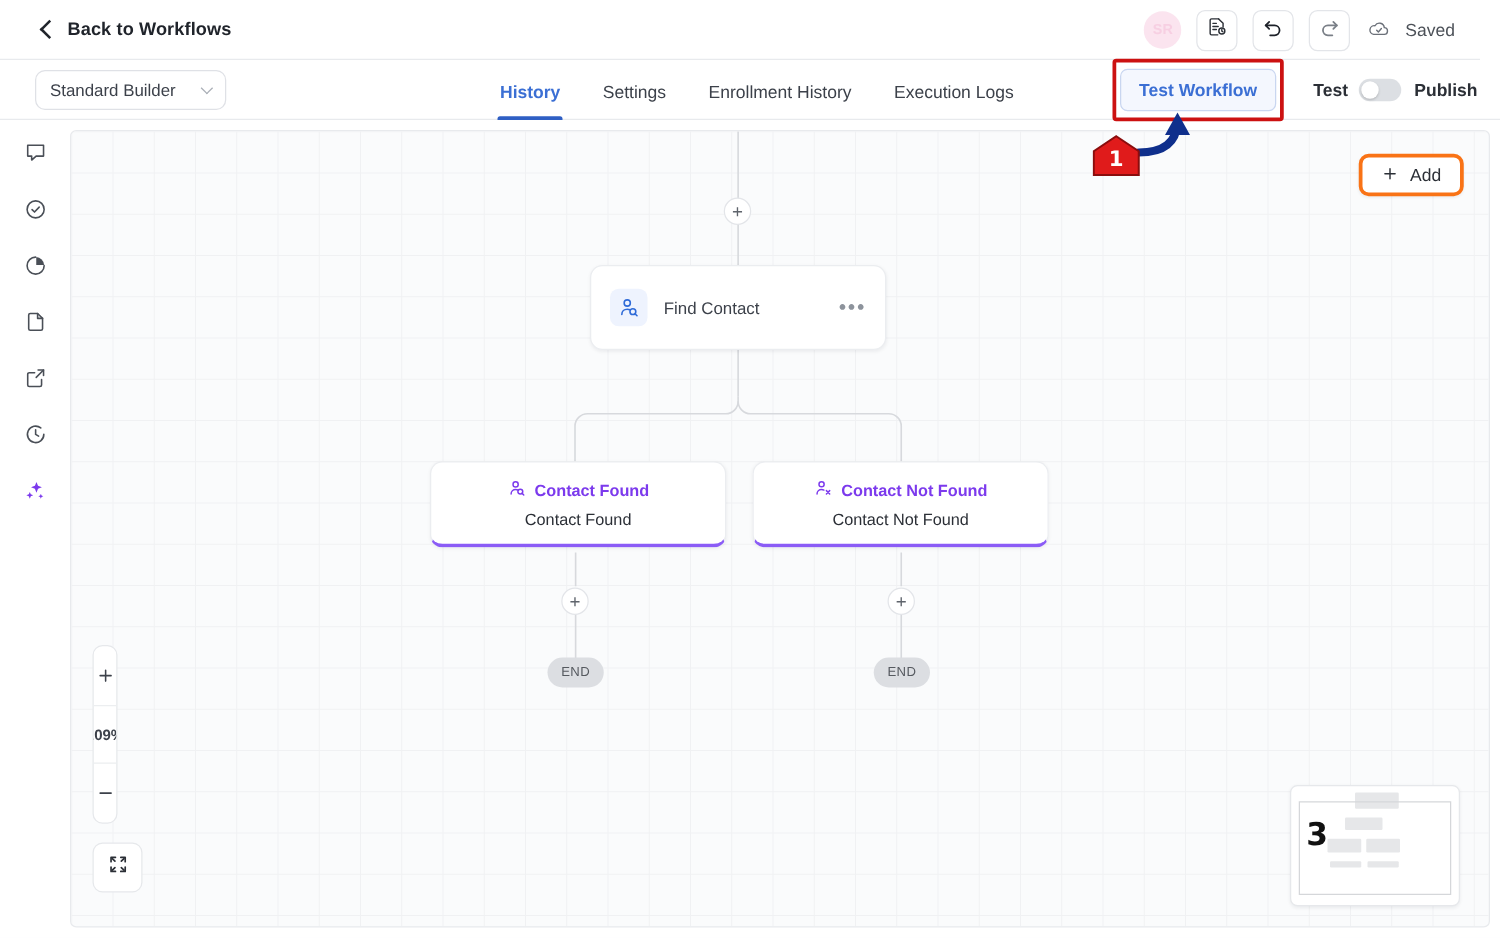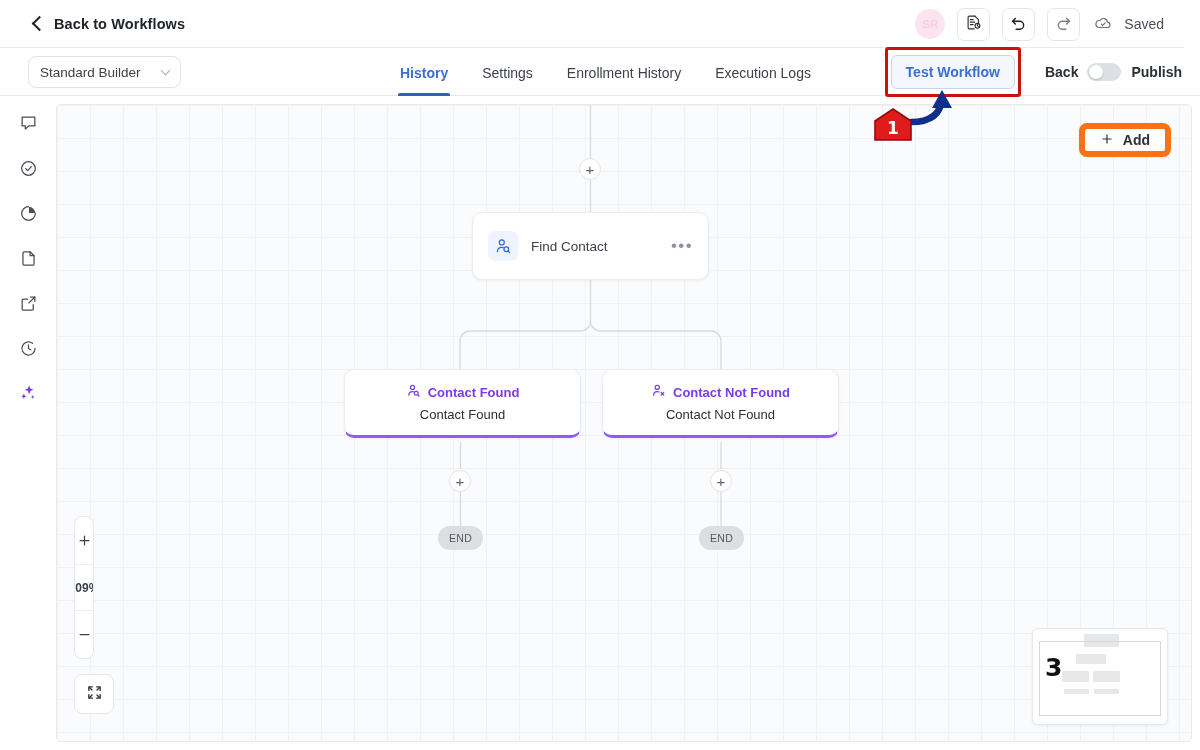--- a/index.html
+++ b/index.html
@@ -155,25 +155,24 @@
   }
   .end-node {
     position: absolute; width: 45px; height: 24px; border-radius: 12px;
     background: #dcdee2; color: #55595f; font-size: 10.5px;
     display: flex; align-items: center; justify-content: center; cursor: pointer;
     letter-spacing: .3px;
   }
 
   .add-btn {
     position: absolute; right: 20px; top: 18px;
-    background: #fff; border: 6px solid #f97316; border-radius: 8px;
+    background: #fff; border: 3px solid #f97316; border-radius: 8px;
     height: 34px; padding: 0 15px; display: flex; align-items: center; gap: 9px;
     font-size: 14px; color: #2b2f36; cursor: pointer;
     box-shadow: 0 1px 2px rgba(16,24,40,.05);
-    font-weight: bold;
   }
 
   
   .zoomctl {
     position: absolute; left: 17px; bottom: 82px; width: 20px;
     background: #fff; border: 1px solid #e6e8eb; border-radius: 8px;
     display: flex; flex-direction: column; overflow: hidden;
   }
   .zoomctl div { height: 47px; display: flex; align-items: center; justify-content: center;
     font-size: 17px; color: #3c414a; cursor: pointer; }
@@ -286,21 +285,21 @@
       <div class="tab">
         <span>Execution Logs</span>
       </div>
     </div>
 
     <div class="tab-right">
       <div class="test-wf-box">
         <button class="test-wf">Test Workflow</button>
         <div class="annot-rect"></div>
       </div>
-      <span class="draft-lbl">Back</span>
+      <span class="draft-lbl">Test</span>
       <div class="toggle">
         <div class="knob"></div>
       </div>
       <span class="publish-lbl">Publish</span>
     </div>
   </div>
 
   <div class="rail">
     <div class="rail-item">
       <span>

